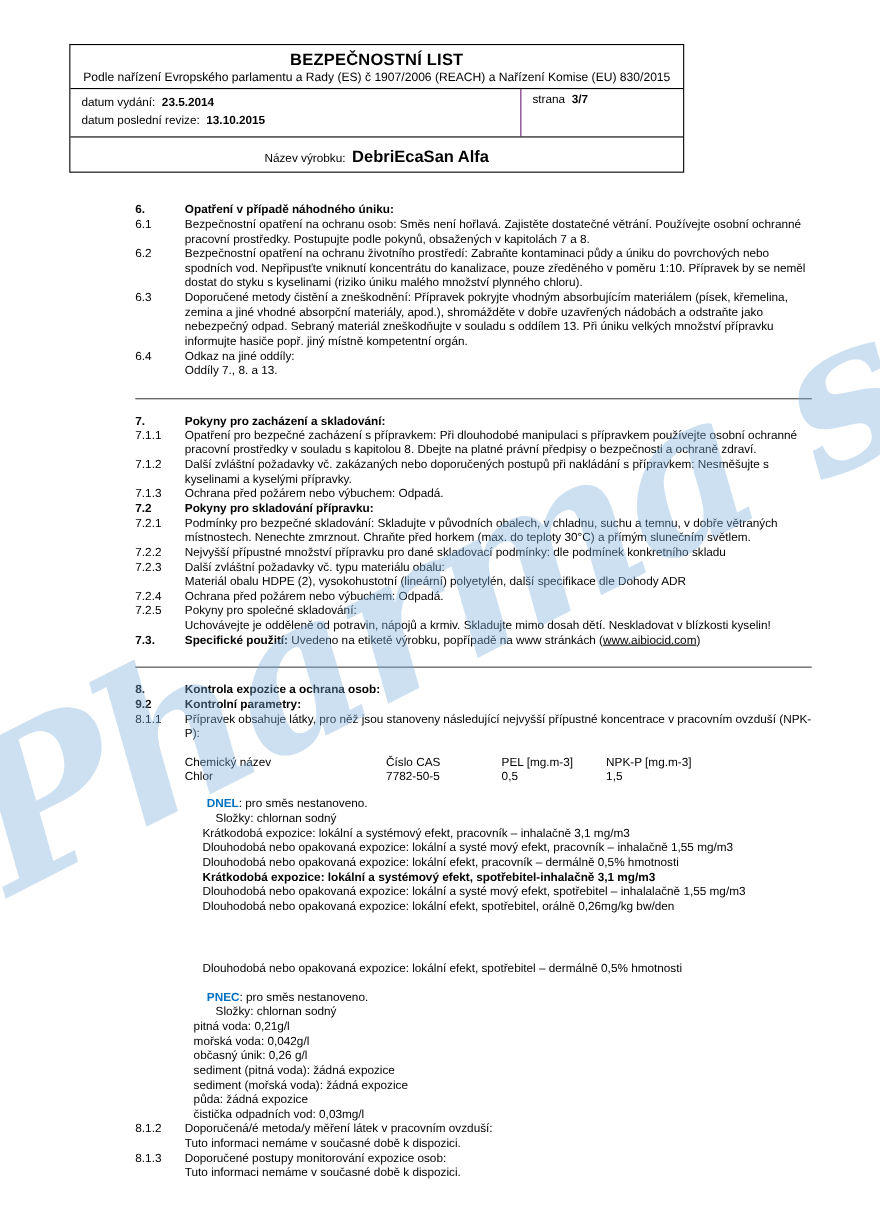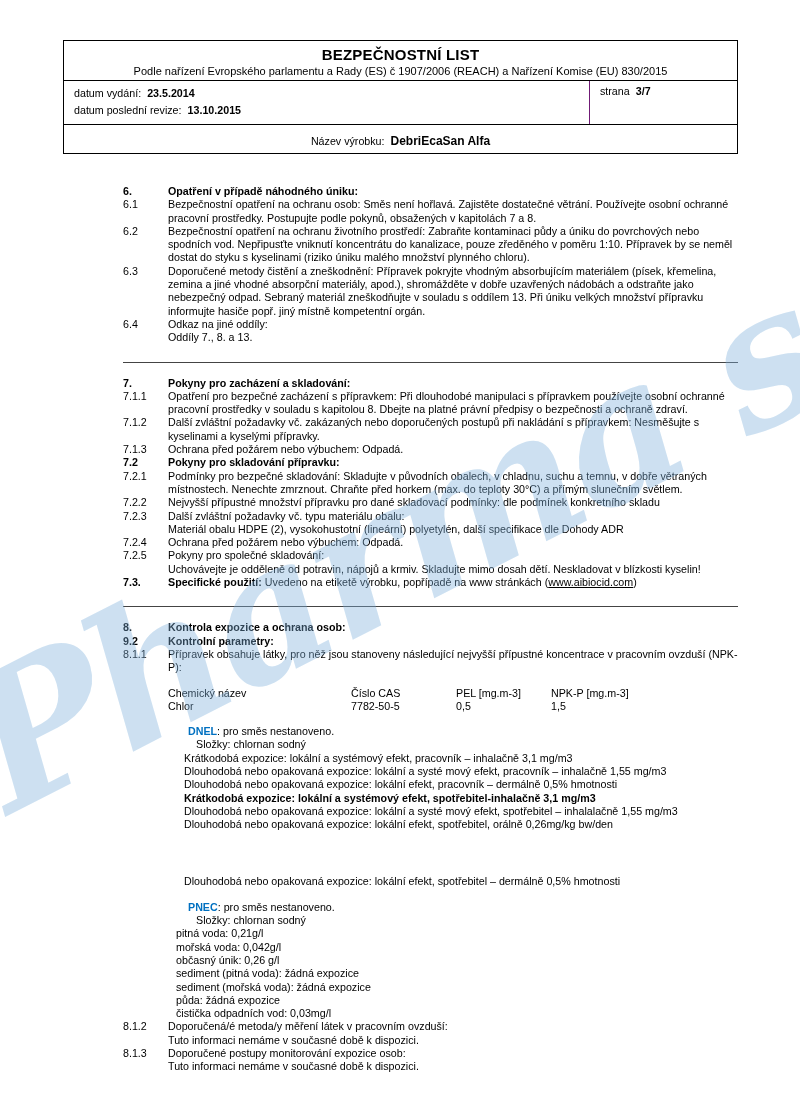--- a/index.html
+++ b/index.html
@@ -3,31 +3,31 @@
 <meta charset="utf-8">
 <style>
   * { margin:0; padding:0; box-sizing:border-box; }
   html,body { background:#fff; }
   .page {
     position:relative; width:800px; height:1100px; background:#fff;
     font-family:"Liberation Sans", sans-serif; font-size:10.7px; color:#000;
     overflow:hidden;
   }
   
-  .header-box { position:absolute; left:63px; top:40px; width:675px; border:1px solid #000; background:transparent; }
+  .header-box { position:absolute; left:63px; top:40px; width:559px; border:1px solid #000; background:transparent; }
   .hdr-top { text-align:center; padding:5px 4px 3px; border-bottom:1px solid #000; }
   .hdr-title { font-size:15px; font-weight:bold; letter-spacing:.2px; }
   .hdr-sub { font-size:11px; margin-top:2px; }
   .hdr-mid { display:flex; border-bottom:1px solid #000; }
   .hdr-dates { flex:1; padding:4px 10px 5px; }
   .hdr-dates .row { line-height:17px; }
   .hdr-page { width:148px; border-left:1px solid #701a75; padding:4px 10px; }
   .b { font-weight:bold;margin-top:32px; }
   .hdr-prod { text-align:center; padding:9px 4px 5px; }
-  .hdr-prod .b { font-size:12px; }
+  .hdr-prod .b { font-size:15px; }
   .lbl { margin-right:6px; }
   
   .doc-body { position:absolute; left:123px; top:185px; width:615px; }
   .line { display:flex; line-height:13.3px; }
   .line .num { width:45px; flex-shrink:0; }
   .line .txt { flex:1; }
   .bold { font-weight:bold; }
   .rule { border-top:1px solid #444; margin:17px 0 14px 0; }
   .gap { height:12px; }
   .link { color:#000; text-decoration:underline; cursor:pointer; }

